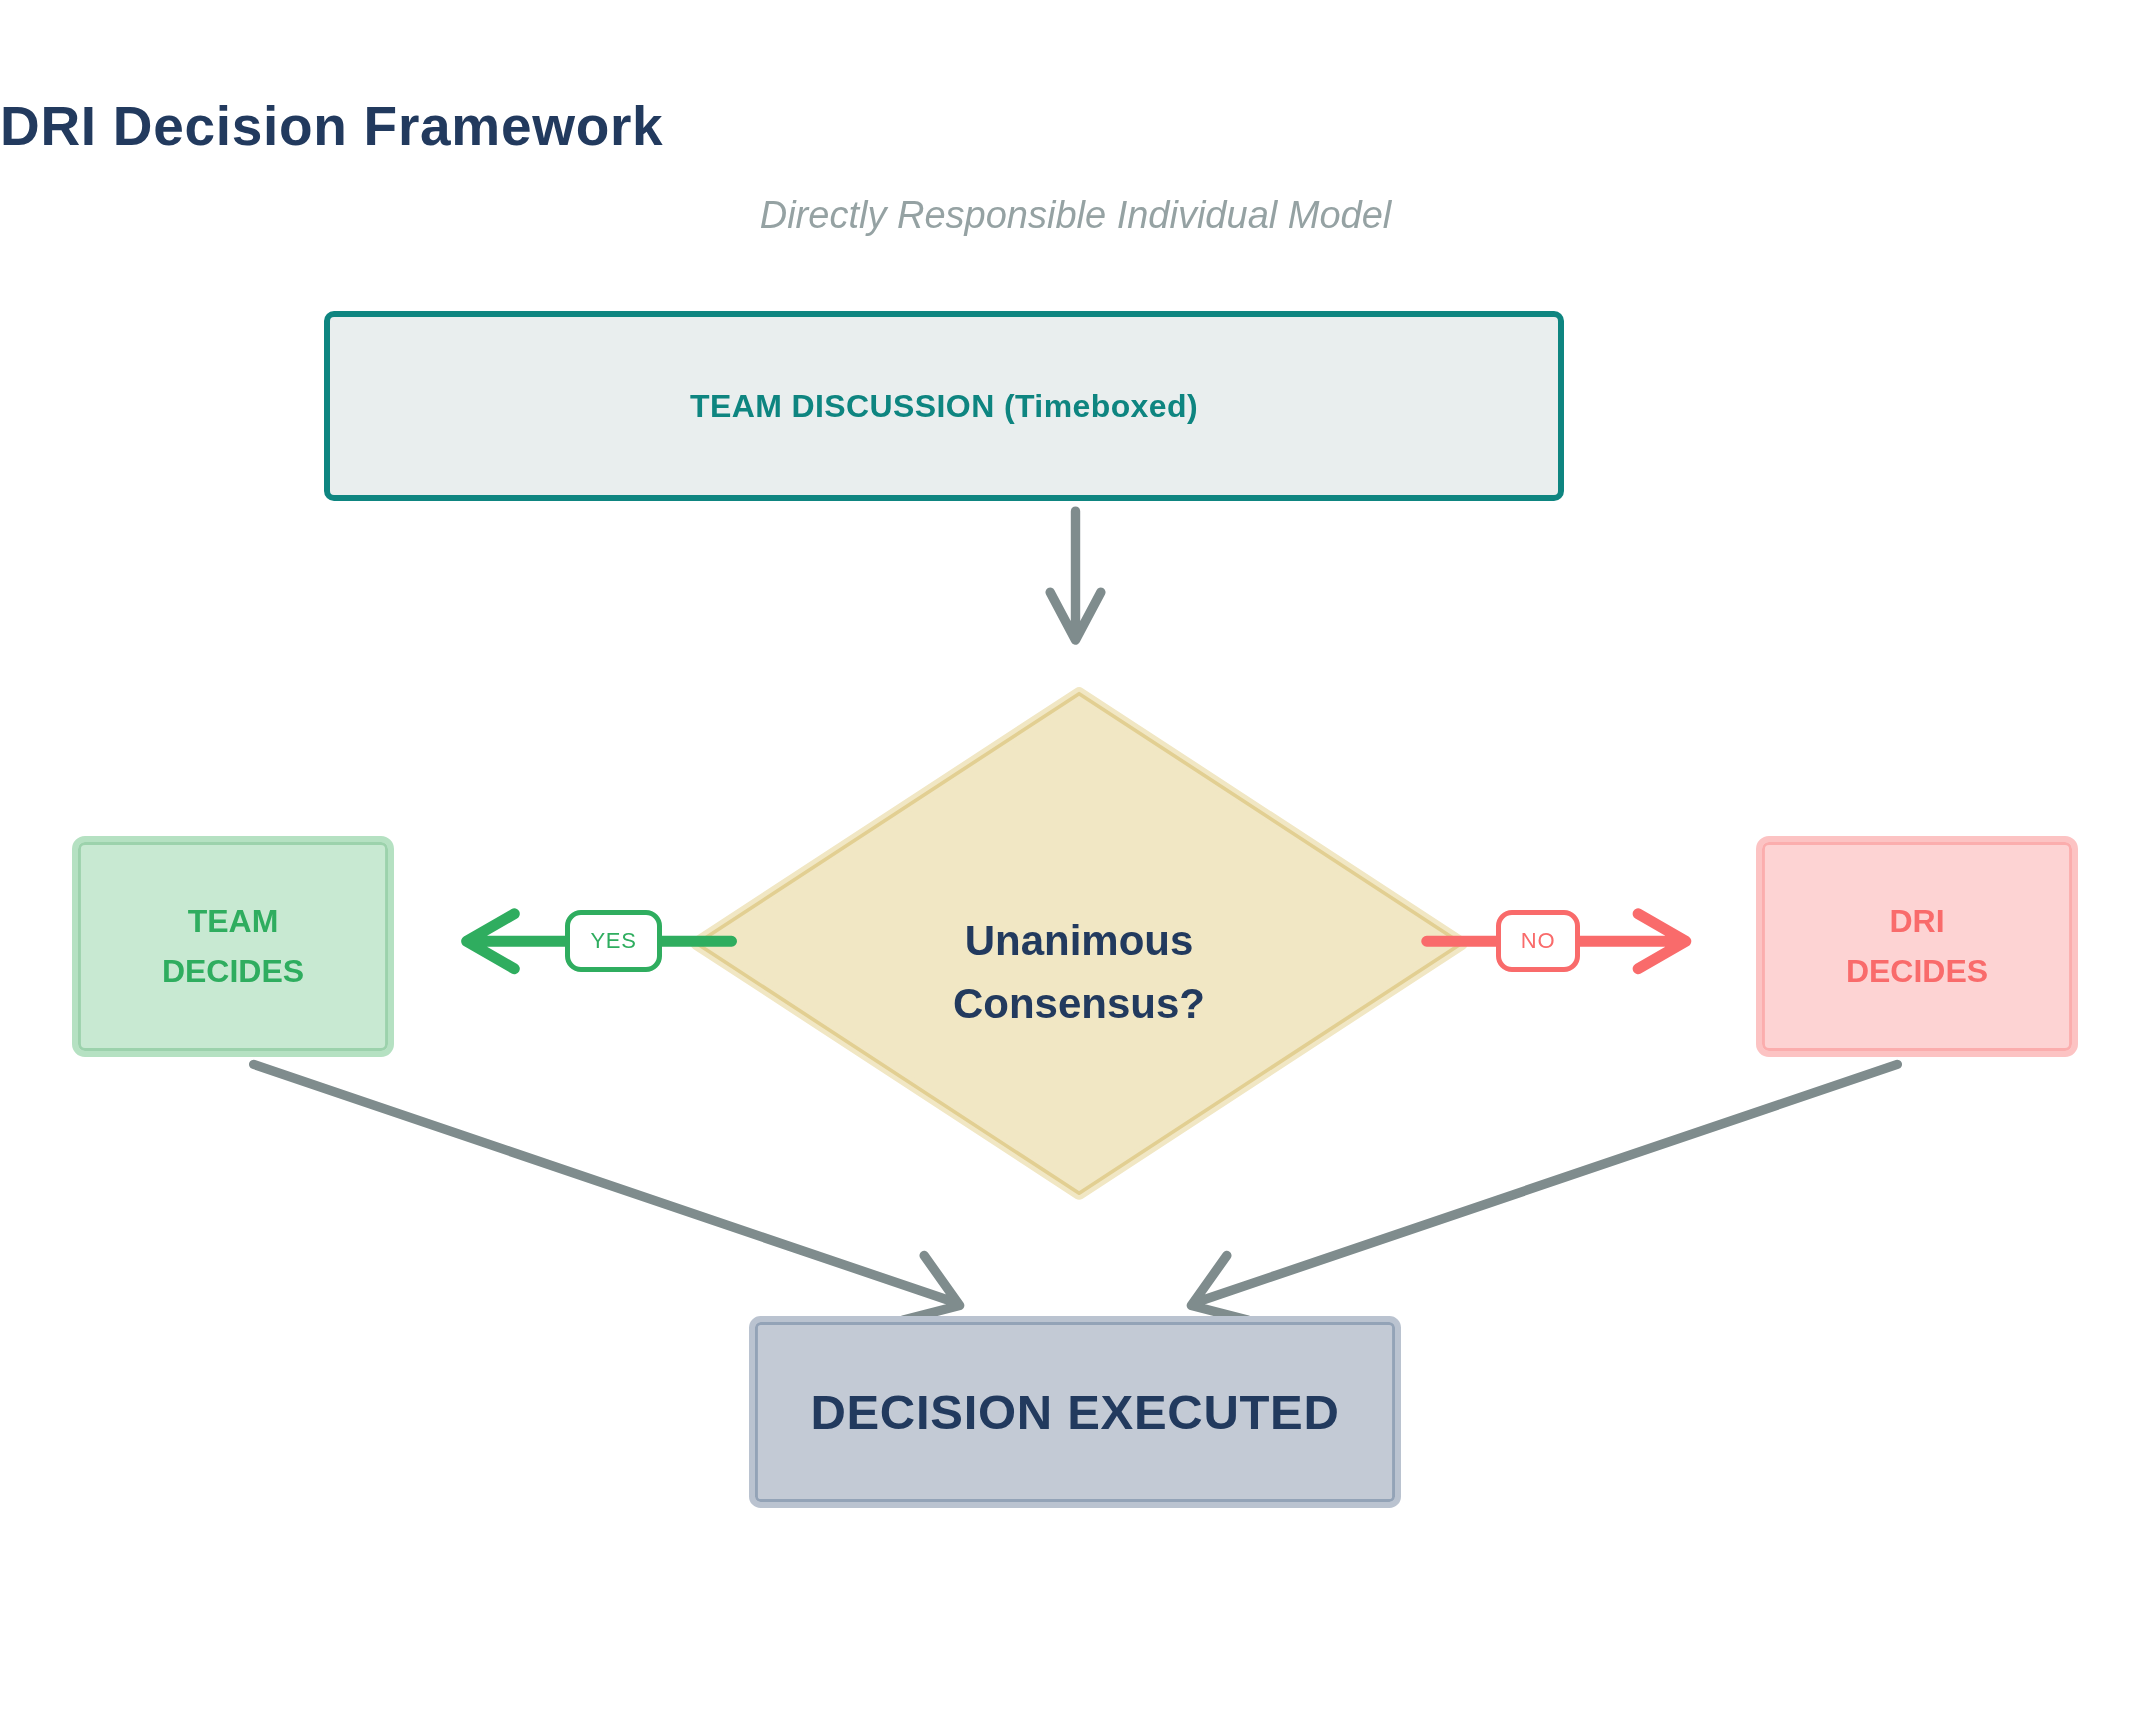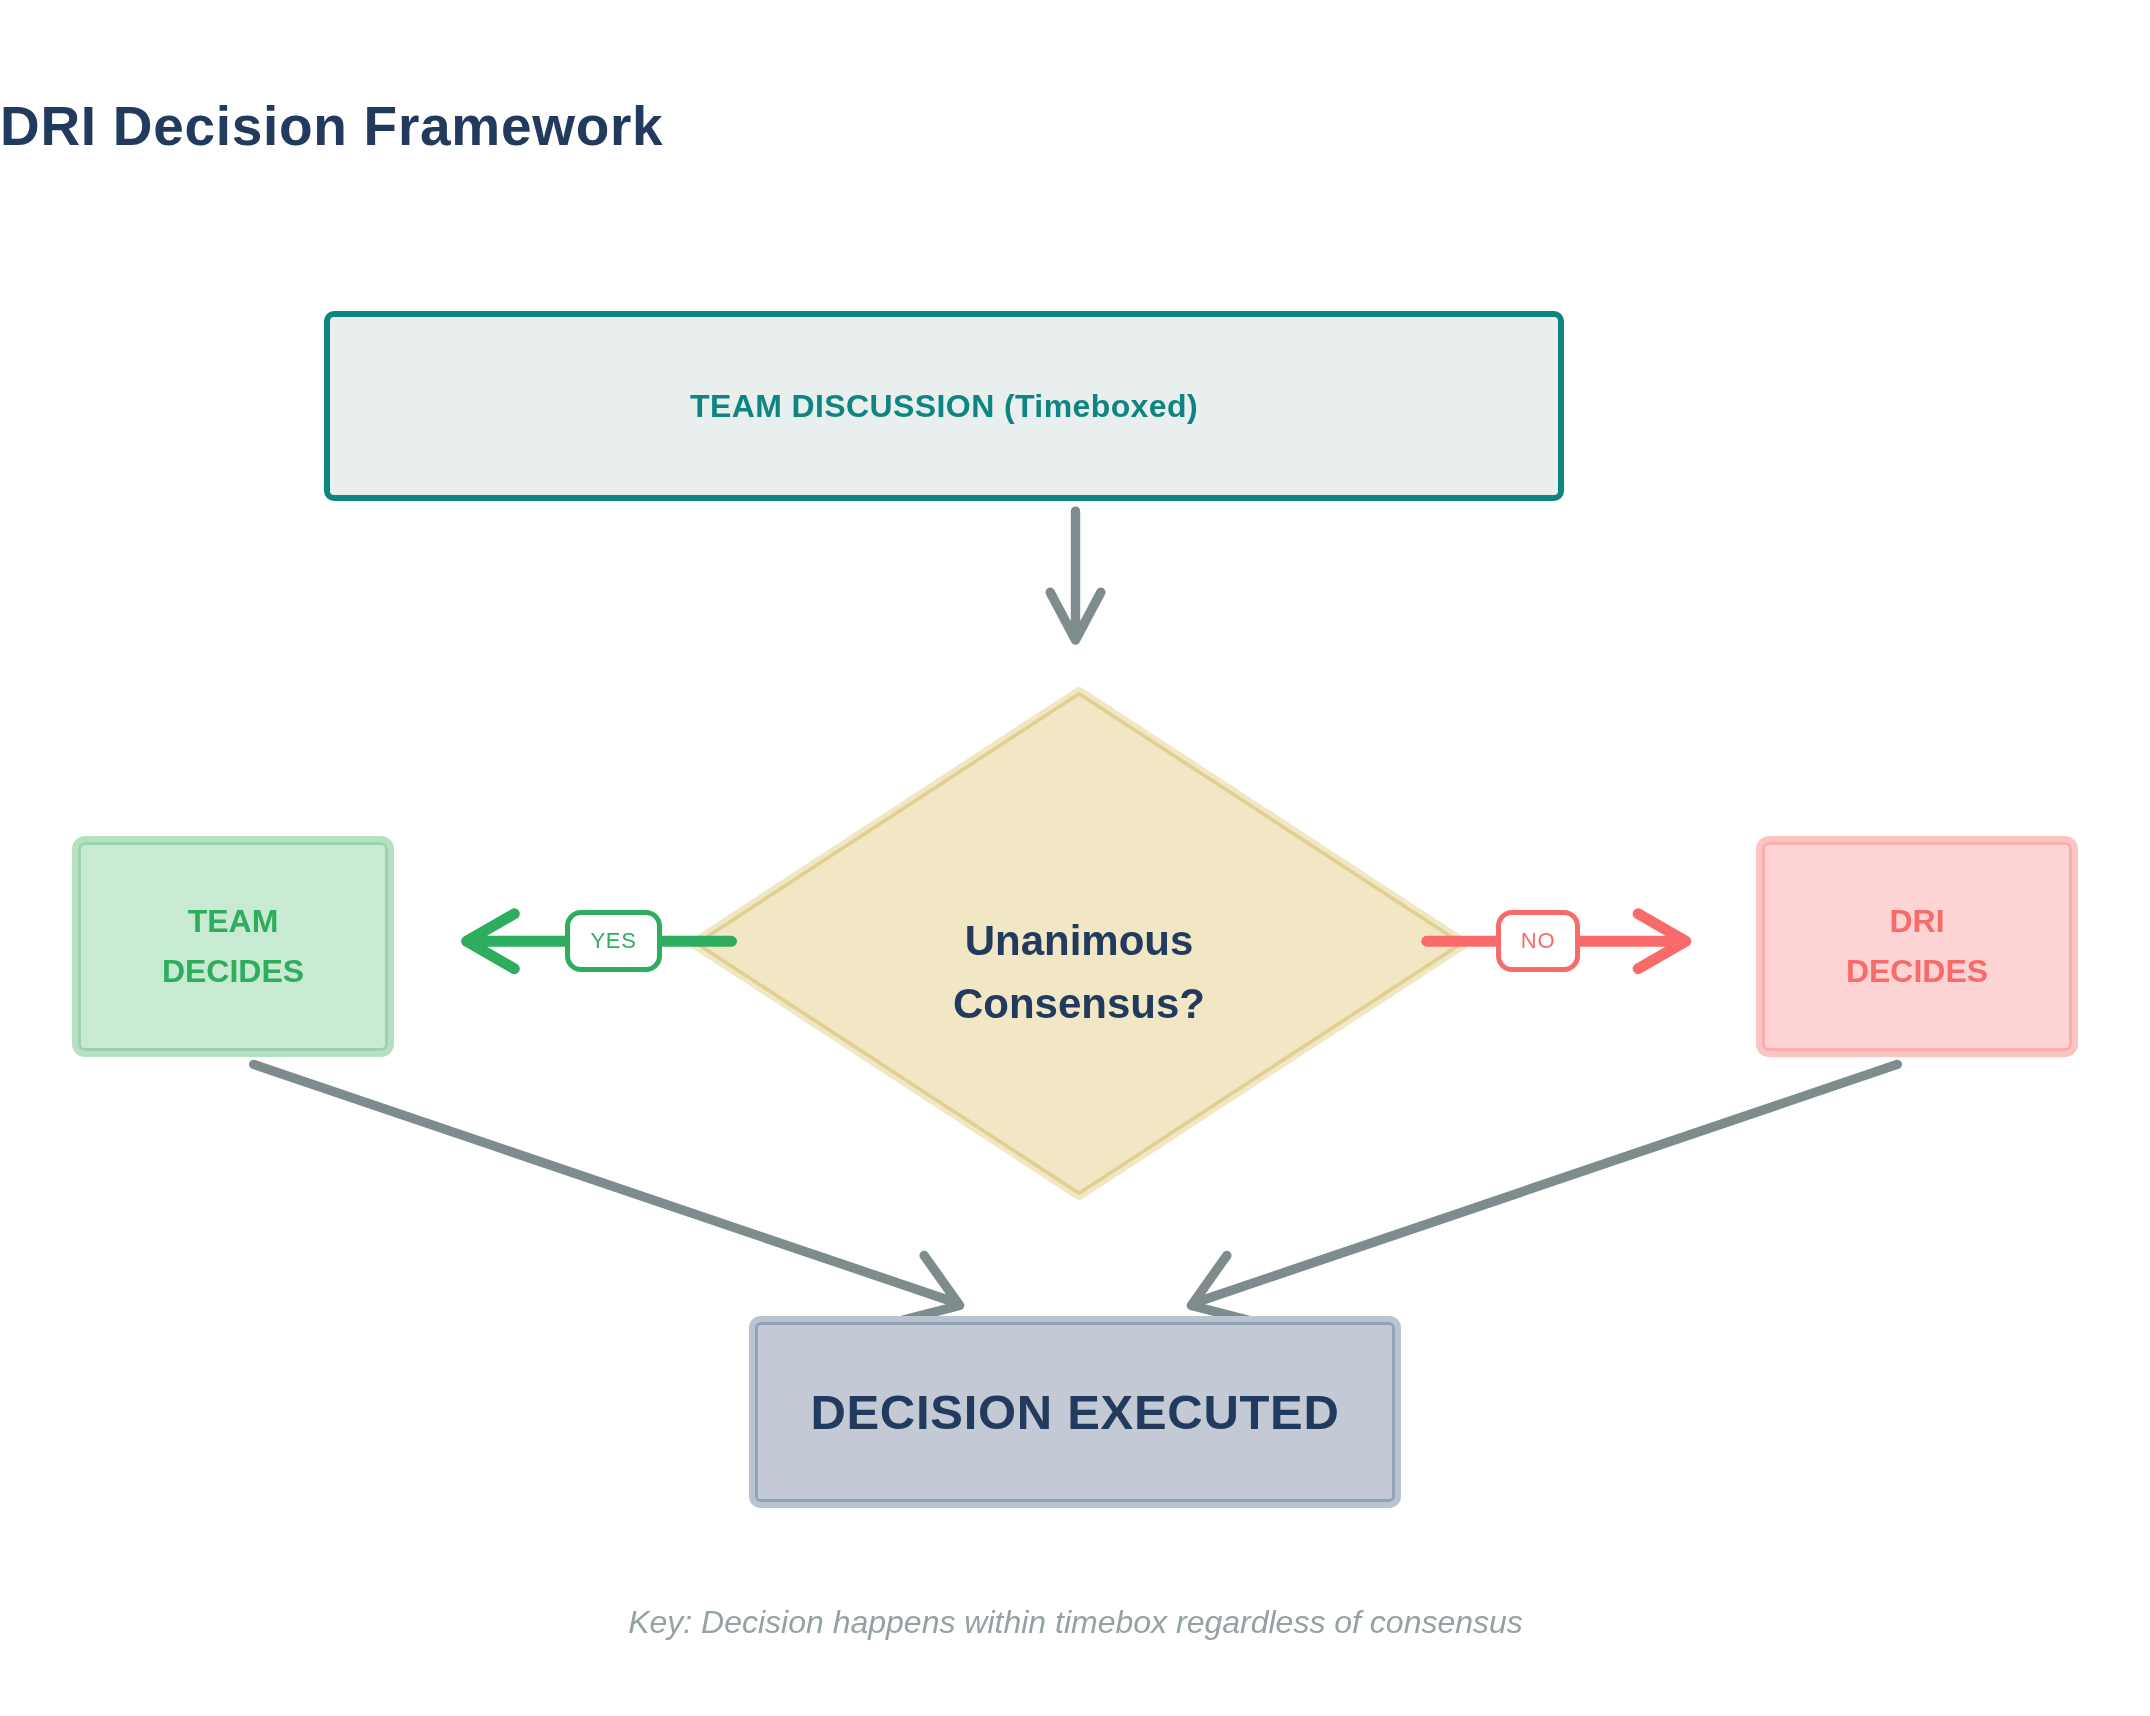--- a/index.html
+++ b/index.html
@@ -159,20 +159,21 @@
     border: 5.8px solid var(--coral, #f96b6b);
     color: var(--coral, #f96b6b);
   }
 </style>
 </head>
 <body>
 
 <div class="canvas">
 
   <div class="page-title">DRI Decision Framework</div>
+  <div class="page-subtitle">Directly Responsible Individual Model</div>
 
   <svg class="layer" viewBox="0 0 2970 2370">
 
     <polygon class="diamond-base" points="1490,958 2018,1303 1490,1648 962,1303"></polygon>
     <polygon class="diamond-line" points="1490,958 2018,1303 1490,1648 962,1303"></polygon>
 
     <path class="arrow gray" d="M1485 706 L1485 882 M1450 818 L1485 884 L1520 818"></path>
 
     <path class="arrow green" d="M1010 1300 L650 1300 M710 1262 L644 1300 L710 1338"></path>
 
@@ -197,16 +198,15 @@
     <span class="node-label-narrow">DRI DECIDES</span>
   </div>
 
   <div class="edge-badge badge-yes">YES</div>
   <div class="edge-badge badge-no">NO</div>
 
   <div class="node node-executed">
     <span>DECISION EXECUTED</span>
   </div>
 
-  <div class="footer-note">Key: Decision happens within timebox regardless of consensus</div>
 
 </div>
 
 
 </body></html>

